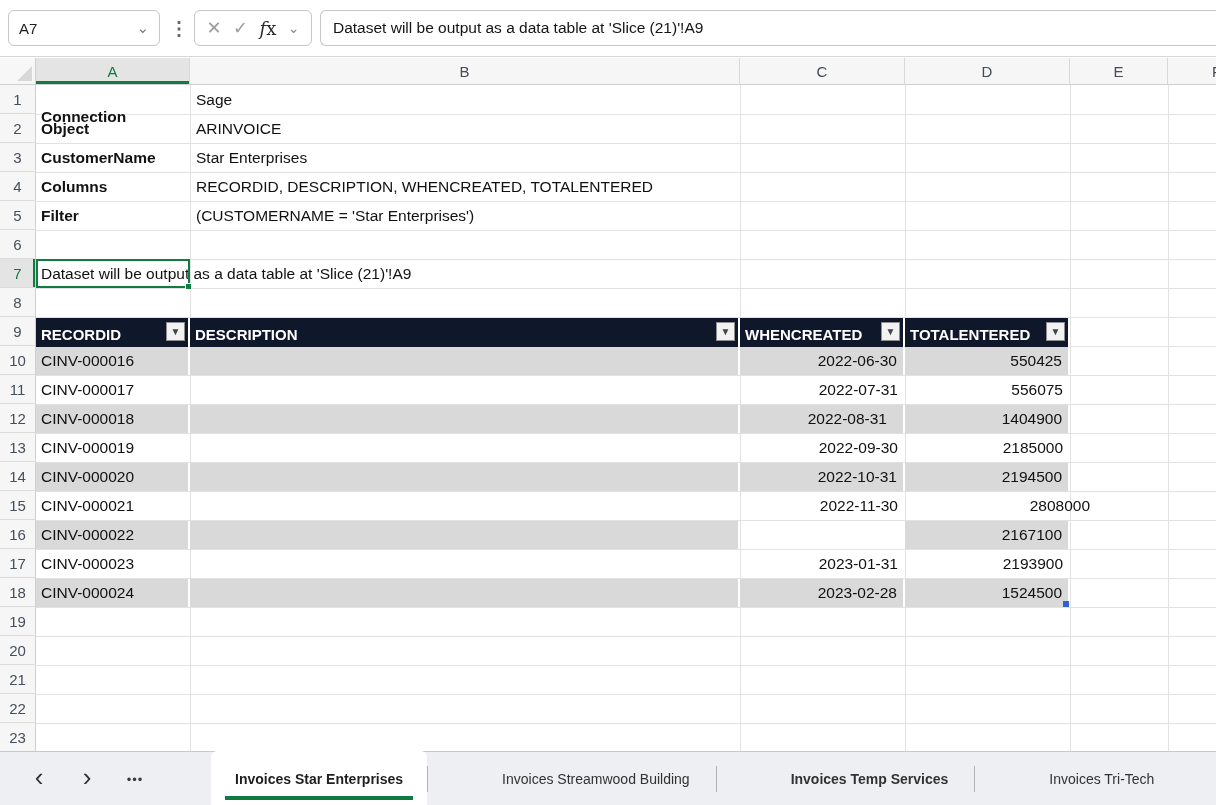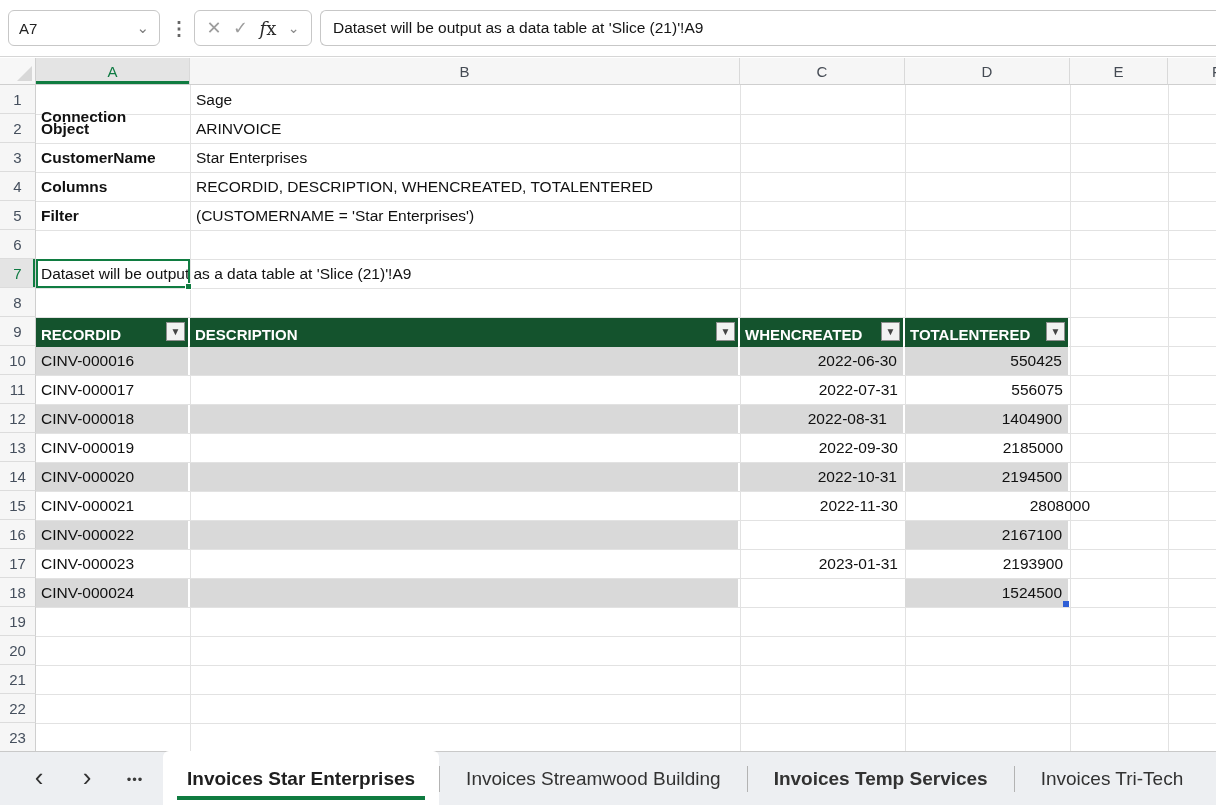--- a/index.html
+++ b/index.html
@@ -49,41 +49,41 @@
   .rowhead .selbar { position:absolute; top:0; bottom:0; right:0; width:2px; background:#107C41; }
 
   
   .cells { position:absolute; left:36px; top:85px; width:1180px; height:666px; overflow:hidden; background:#fff; }
   .vline { position:absolute; top:0; width:1px; height:667px; background:#e2e2e2; }
   .hline { position:absolute; left:0; width:1180px; height:1px; background:#e2e2e2; }
   .cell { position:absolute; height:29px; display:flex; align-items:center;
           font-size:15.5px; color:#111; white-space:nowrap; overflow:visible; }
   .cell.bold { font-weight:bold; }
   .cell.right { justify-content:flex-end; }
-  .thead { position:absolute; height:32px; background:#14532d; border-right:1px solid #fff;
+  .thead { position:absolute; height:32px; background:#0f172a; border-right:1px solid #fff;
            display:flex; align-items:center; color:#fff; font-weight:bold; font-size:15px;
            padding-left:5px; }
   .fbtn { position:absolute; right:3px; top:4px; width:19px; height:19px; background:#f2f2f2;
           border:1px solid #8e8e8e; display:flex; align-items:center; justify-content:center;
           color:#444; font-size:10px; line-height:1; }
   .band { background:#D9D9D9; border-right:1px solid #fff; }
   .sel-outline { position:absolute; border:2px solid #107C41; pointer-events:none; }
   .fill-handle { position:absolute; width:7px; height:7px; background:#107C41; border:1px solid #fff; }
   .tbl-handle { position:absolute; width:6px; height:6px; background:#2f5fd6; }
 
   
   .tabbar { position:absolute; left:0; top:751px; width:1216px; height:54px;
             background:#edeff2; border-top:1px solid #c9c9c9; }
   .navbtn { position:absolute; top:0; height:54px; width:34px; display:flex; align-items:center;
             justify-content:center; color:#333; }
   .navbtn.arrow { font-size:26px; padding-bottom:4px; }
   .navbtn.more { font-size:13px; letter-spacing:1px; color:#3a3a3a; }
   .tabs { position:absolute; left:163px; top:0; height:54px; display:flex; align-items:stretch; }
   .stab { position:relative; display:flex; align-items:center; padding:0 26px;
-          font-size:19px; color:#323232; }
+          font-size:14px; color:#323232;margin-left:48px; }
   .stab.active { background:#fff; font-weight:bold; color:#1f1f1f; margin-top:-1px;
                  border-radius:6px 6px 0 0; padding:0 24px; }
   .stab.active .underline { position:absolute; left:14px; right:14px; bottom:6px;
                             height:4px; background:#0F7B40; }
   .stab.semibold { font-weight:bold; }
   .tabdiv { width:1px; height:26px; background:#b3b3b3; align-self:center; }
 </style>
 </head>
 <body>
 
@@ -214,20 +214,21 @@
       <div class="cell right" style="left: 896px; top: 407px; width: 164px; height: 28px; padding-left: 5px; padding-right: 6px;">2808000</div>
       <div class="cell band" style="left: 0px; top: 436px; width: 153px; height: 28px; padding-left: 5px; padding-right: 6px;">CINV-000022</div>
       <div class="cell band" style="left: 154px; top: 436px; width: 549px; height: 28px; padding-left: 5px; padding-right: 6px;"></div>
       <div class="cell band right" style="left: 869px; top: 436px; width: 164px; height: 28px; padding-left: 5px; padding-right: 6px;">2167100</div>
       <div class="cell" style="left: 0px; top: 465px; width: 153px; height: 28px; padding-left: 5px; padding-right: 6px;">CINV-000023</div>
       <div class="cell" style="left: 154px; top: 465px; width: 549px; height: 28px; padding-left: 5px; padding-right: 6px;"></div>
       <div class="cell right" style="left: 704px; top: 465px; width: 164px; height: 28px; padding-left: 5px; padding-right: 6px;">2023-01-31</div>
       <div class="cell right" style="left: 869px; top: 465px; width: 164px; height: 28px; padding-left: 5px; padding-right: 6px;">2193900</div>
       <div class="cell band" style="left: 0px; top: 494px; width: 153px; height: 28px; padding-left: 5px; padding-right: 6px;">CINV-000024</div>
       <div class="cell band" style="left: 154px; top: 494px; width: 549px; height: 28px; padding-left: 5px; padding-right: 6px;"></div>
+      <div class="cell band right" style="left: 704px; top: 494px; width: 164px; height: 28px; padding-left: 5px; padding-right: 6px;">2023-02-28</div>
       <div class="cell band right" style="left: 869px; top: 494px; width: 164px; height: 28px; padding-left: 5px; padding-right: 6px;">1524500</div>
       <div class="tbl-handle" style="left: 1027px; top: 516px;"></div>
     </div>
 
   <div class="tabbar">
     <div class="navbtn arrow" style="left:22px">‹</div>
     <div class="navbtn arrow" style="left:70px">›</div>
     <div class="navbtn more" style="left:118px">•••</div>
     <div class="tabs" id="tabs">
         <div class="stab active">Invoices Star Enterprises<div class="underline"></div></div>

